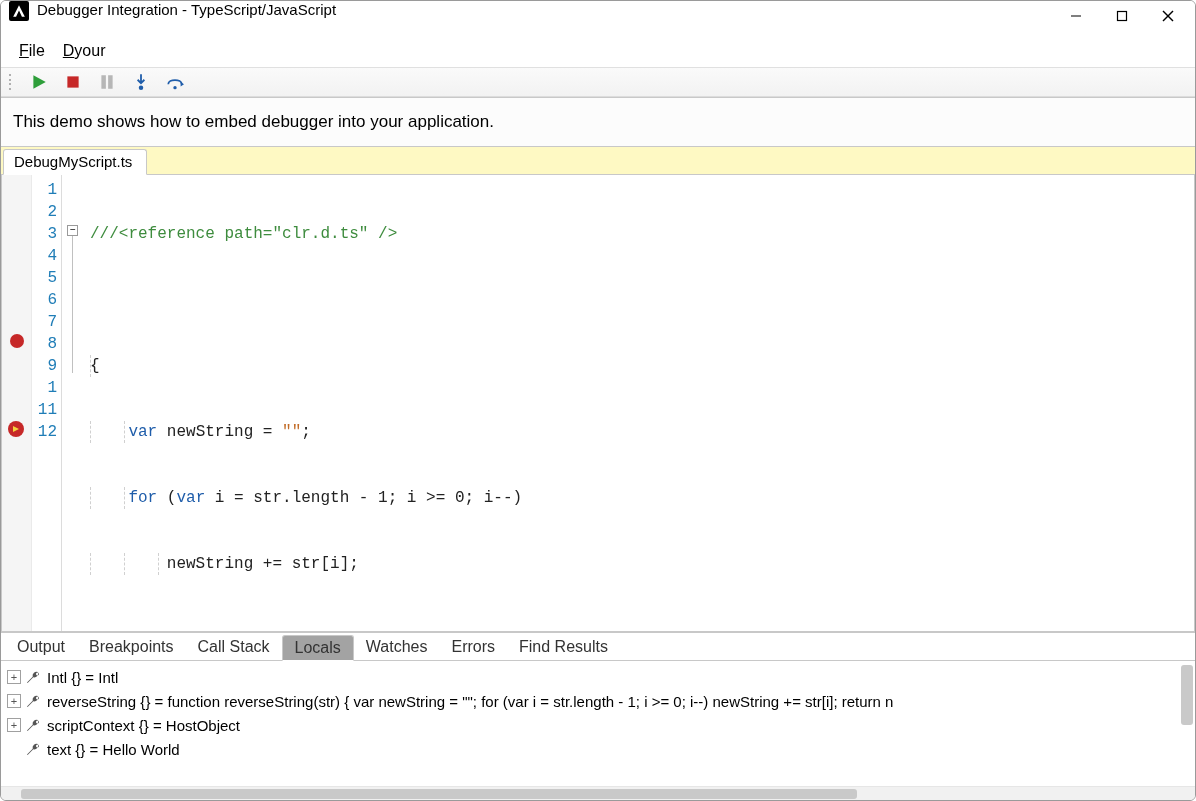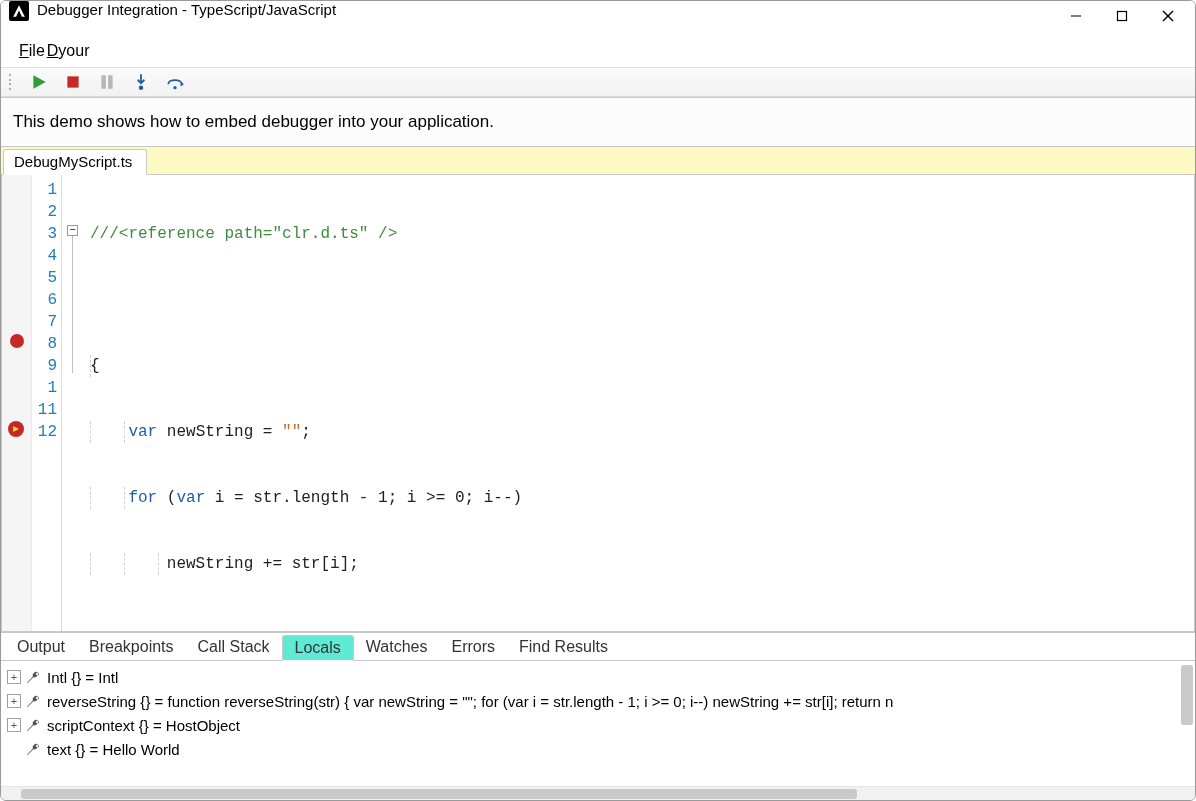--- a/index.html
+++ b/index.html
@@ -61,21 +61,21 @@
     color: #000;
   }
   .win-btn svg { width: 12px; height: 12px; }
 
   
   .menubar {
     height: 32px;
     display: flex;
     align-items: center;
     padding-left: 18px;
-    gap: 2px;
+    gap: 18px;
     font-size: 16px;
     background: #ffffff;
   }
   .menubar .menu-item span.accel { text-decoration: underline; }
 
   
   .toolbar {
     height: 30px;
     display: flex;
     align-items: center;
@@ -242,21 +242,21 @@
     font-size: 16px;
     color: #333;
     position: relative;
     top: 1px;
   }
   .panel-tab.active {
     border: 1px solid #c8c8c8;
     border-bottom: 1px solid #ffffff;
     border-top-left-radius: 3px;
     border-top-right-radius: 3px;
-    background: #5eead4;
+    background: #a3a3a3;
   }
   .locals-list {
     flex: 1;
     overflow: hidden;
     position: relative;
     font-size: 15px;
     padding: 4px 0 0 0;
   }
   .locals-list .row {
     height: 24px;

